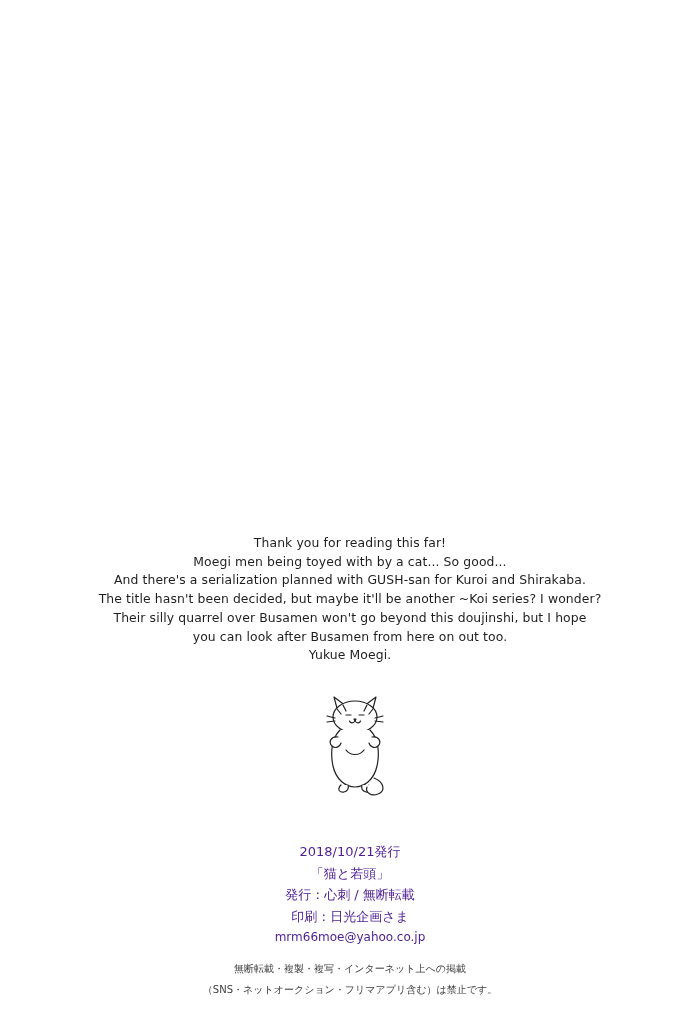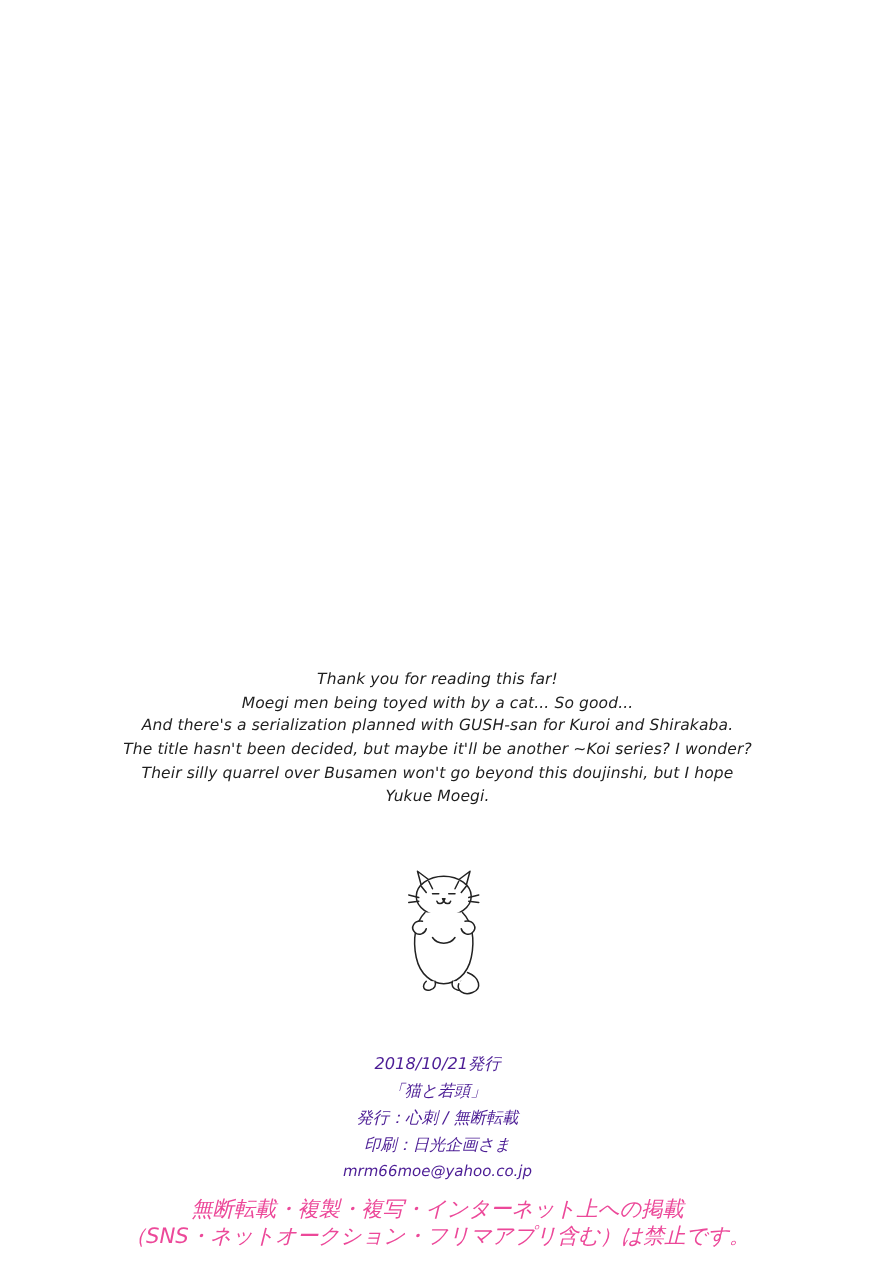--- a/index.html
+++ b/index.html
@@ -8,21 +8,20 @@
     background: #ffffff;
   }
   .page {
     position: relative;
     width: 700px;
     height: 1028px;
     background: #ffffff;
     overflow: hidden;
     font-family: "Liberation Sans", sans-serif;
     color: #2b2b2b;
-    font-style: italic;
   }
 
   
   .afterword {
     position: absolute;
     left: 0;
     top: 534px;
     width: 700px;
     text-align: center;
   }
@@ -73,37 +72,38 @@
   .notice {
     position: absolute;
     left: 0;
     top: 958px;
     width: 700px;
     text-align: center;
   }
   .notice p {
     margin: 0;
     font-family: "DejaVu Sans", sans-serif;
-    font-size: 17px;
+    font-size: 10px;
     line-height: 21px;
-    color: #ec4899;
+    color: #404040;
     white-space: nowrap;
   }
 </style>
 </head>
 <body>
 
 <div class="page">
 
   <div class="afterword">
     <p>Thank you for reading this far!</p>
     <p>Moegi men being toyed with by a cat... So good...</p>
     <p>And there's a serialization planned with GUSH-san for Kuroi and Shirakaba.</p>
     <p>The title hasn't been decided, but maybe it'll be another ~Koi series? I wonder?</p>
     <p>Their silly quarrel over Busamen won't go beyond this doujinshi, but I hope</p>
+    <p>you can look after Busamen from here on out too.</p>
     <p>Yukue Moegi.</p>
   </div>
 
   <div class="cat-wrap">
     <svg width="90" height="115" viewBox="0 0 90 115" fill="none" xmlns="http://www.w3.org/2000/svg">
       <g stroke="#222222" stroke-width="1.2" fill="#ffffff" stroke-linecap="round" stroke-linejoin="round">
 
         <path d="M28 22 L24 7 L36 16 Z"></path>
         <path d="M62 22 L66 7 L54 16 Z"></path>
 

